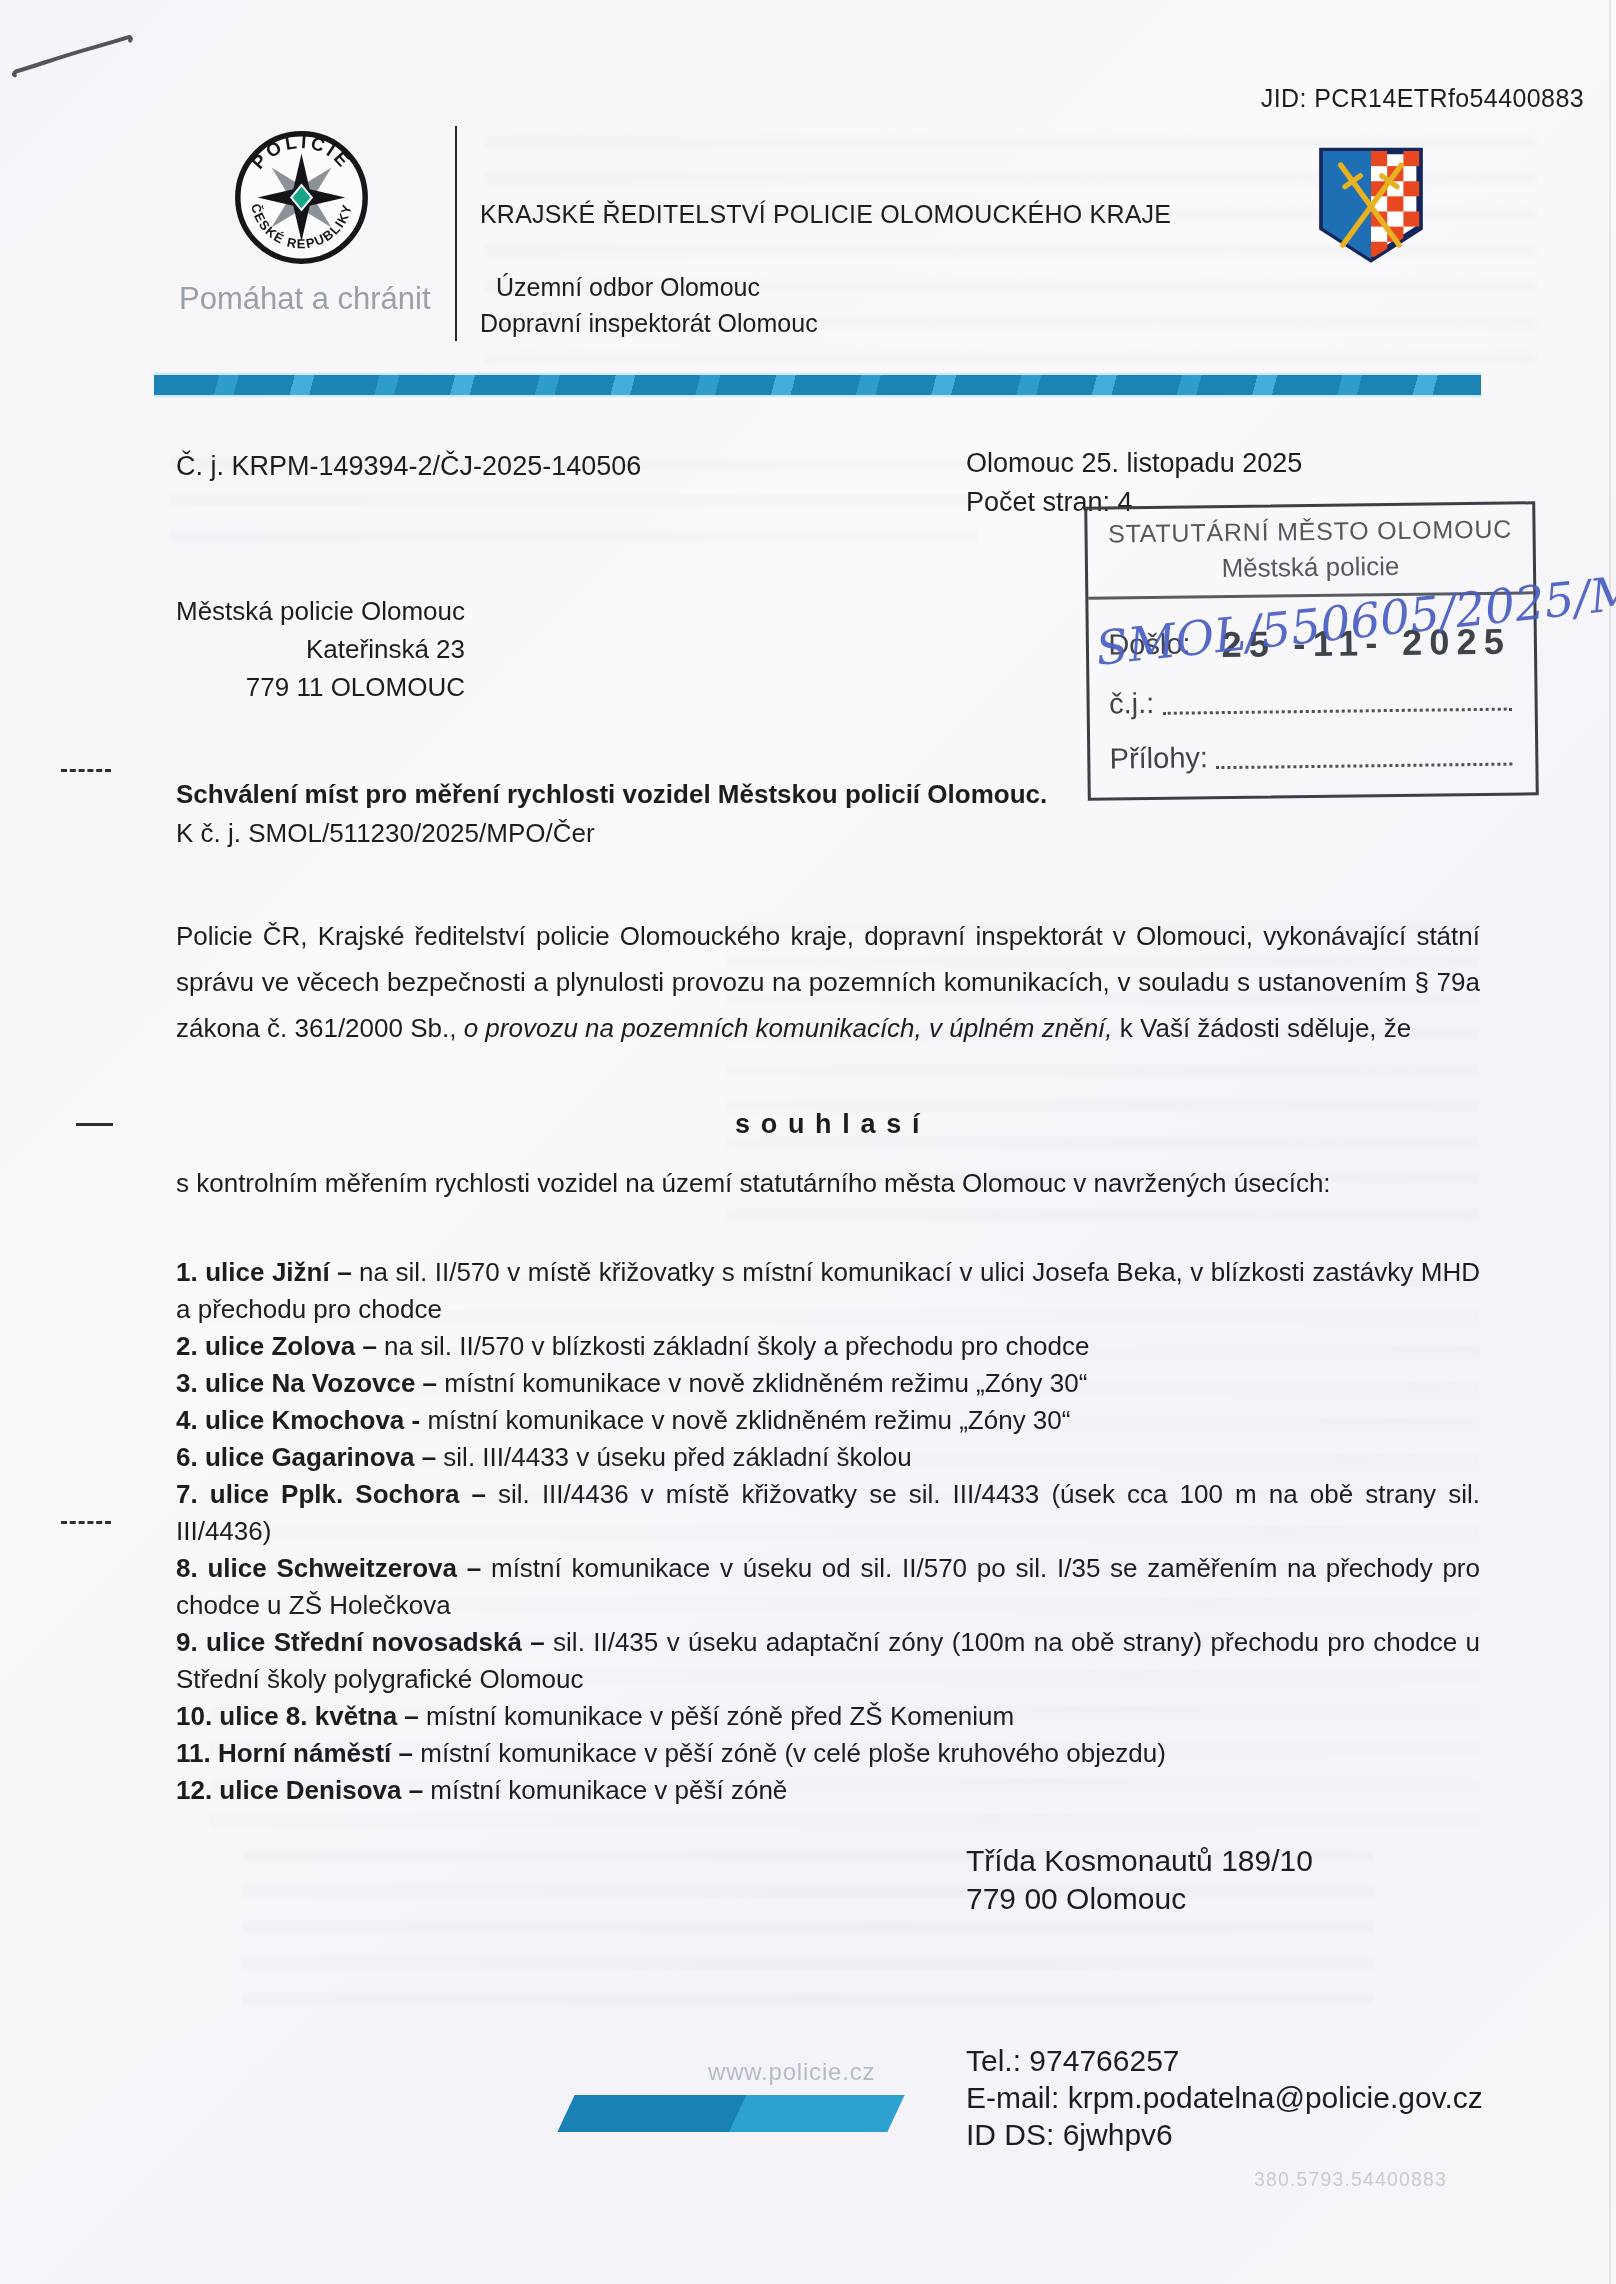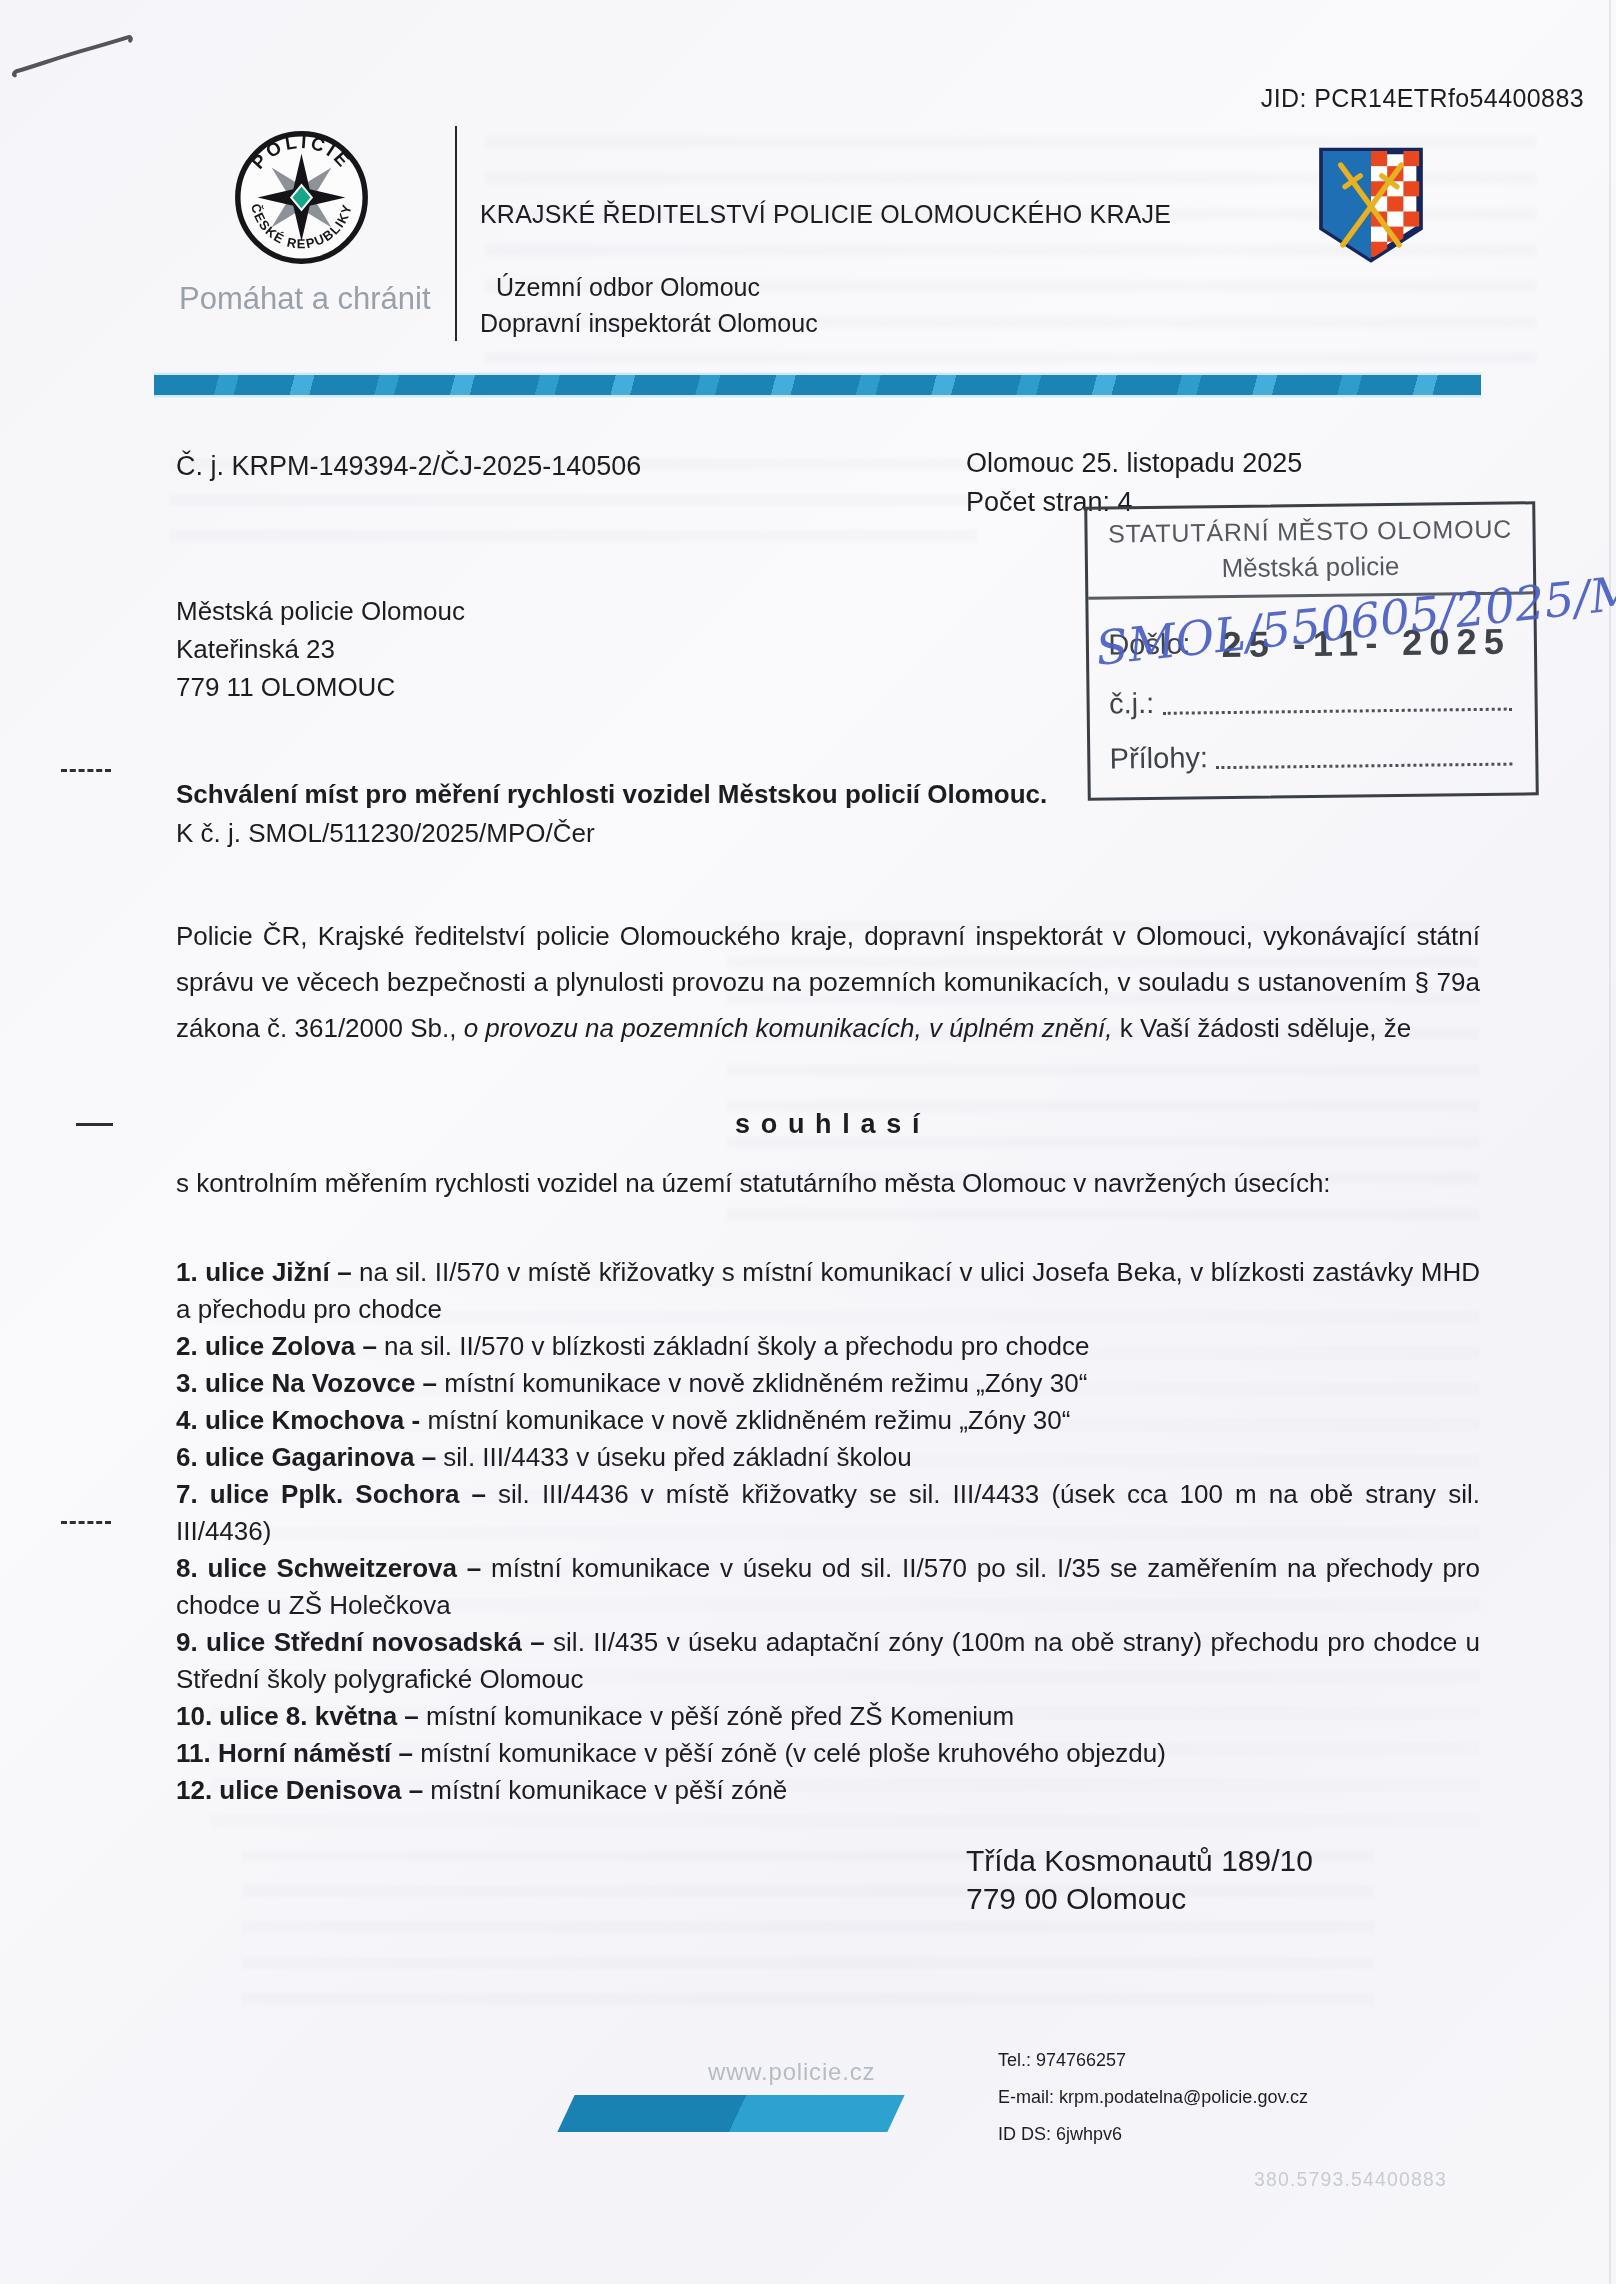--- a/index.html
+++ b/index.html
@@ -22,21 +22,21 @@
   .org2{left:480px;top:273px;font-size:25px;margin-left:16px;}
   .org3{left:480px;top:309px;font-size:25px;}
   .shield{left:1317px;top:145px;}
   .bluebar{left:154px;top:375px;width:1327px;height:20px;
     background:repeating-linear-gradient(105deg,#1b84b5 0 63px,#2f9dcb 63px 82px,#1b84b5 82px 136px,#43aeda 136px 155px);
     box-shadow:0 -2.4px 0 #cfeaf5,0 2.4px 0 #cfeaf5;}
   
   .cj{left:176px;top:451px;font-size:27px;}
   .pdate{left:966px;top:448px;font-size:27px;}
   .pages{left:966px;top:487px;font-size:27px;}
-  .addr{left:176px;top:592px;font-size:26px;line-height:38px;}
+  .addr{left:176px;top:592px;font-size:26px;line-height:38px;text-align:right;}
   
   .mark-dash{position:absolute;width:50px;border-top:3.2px dashed #2e2e33;}
   .mark-solid{position:absolute;left:76px;top:1123px;width:37px;border-top:3.2px solid #2e2e33;}
   
   .stamp{left:1086px;top:504px;width:445px;height:288px;border:3.2px solid #3b3f46;
     color:#3f434a;transform:rotate(-.7deg);background:transparent;z-index:3;}
   .stamp-title{margin-top:9.7px;text-align:center;font-size:25px;letter-spacing:0.8px;opacity:.88;}
   .stamp-sub{text-align:center;font-size:26px;margin-top:6.5px;opacity:.88;}
   .stamp-divider{border-top:3.2px solid #3b3f46;margin-top:11.3px;opacity:.85;}
   .stamp-doslo{display:flex;align-items:flex-start;margin:29px 0 0 19.4px;font-size:29px;}
@@ -54,21 +54,21 @@
   .agree{left:176px;top:1109px;width:1304px;text-align:center;font-size:27px;font-weight:bold;letter-spacing:1.6px;}
   .para2{left:176px;top:1161px;width:1261px;font-size:26px;line-height:44px;text-align:justify;}
   .list{left:176px;top:1254px;width:1304px;font-size:26px;line-height:37px;}
   .list p{margin:0;text-align:justify;}
   
   .sender{left:966px;top:1842px;font-size:30px;line-height:38px;}
   .sig{left:162px;top:2051px;font-size:19.4px;line-height:24px;color:#26272a;}
   .website{left:708px;top:2058px;font-size:24px;color:#b6bcc5;letter-spacing:0.8px;}
   .fstripe{left:566px;top:2095px;width:330px;height:37px;transform:skewX(-25deg);
     background:linear-gradient(90deg,#1a82b3 0 52%,#2da1d0 52% 100%);}
-  .contact{left:998px;top:2042px;font-size:18px;line-height:37px;}
+  .contact{left:966px;top:2042px;font-size:30px;line-height:37px;}
   .docid{left:1254px;top:2168px;font-size:19.4px;color:#c7ccd3;letter-spacing:1.2px;}
   .penmark{left:9.7px;top:21px;}
 </style>
 </head>
 <body>
 
 <div class="page">
 
   <div class="ghost" style="left:485px;top:121px;width:1051px;height:267px;"></div>
   <div class="ghost" style="left:170px;top:453px;width:808px;height:113px;"></div>

